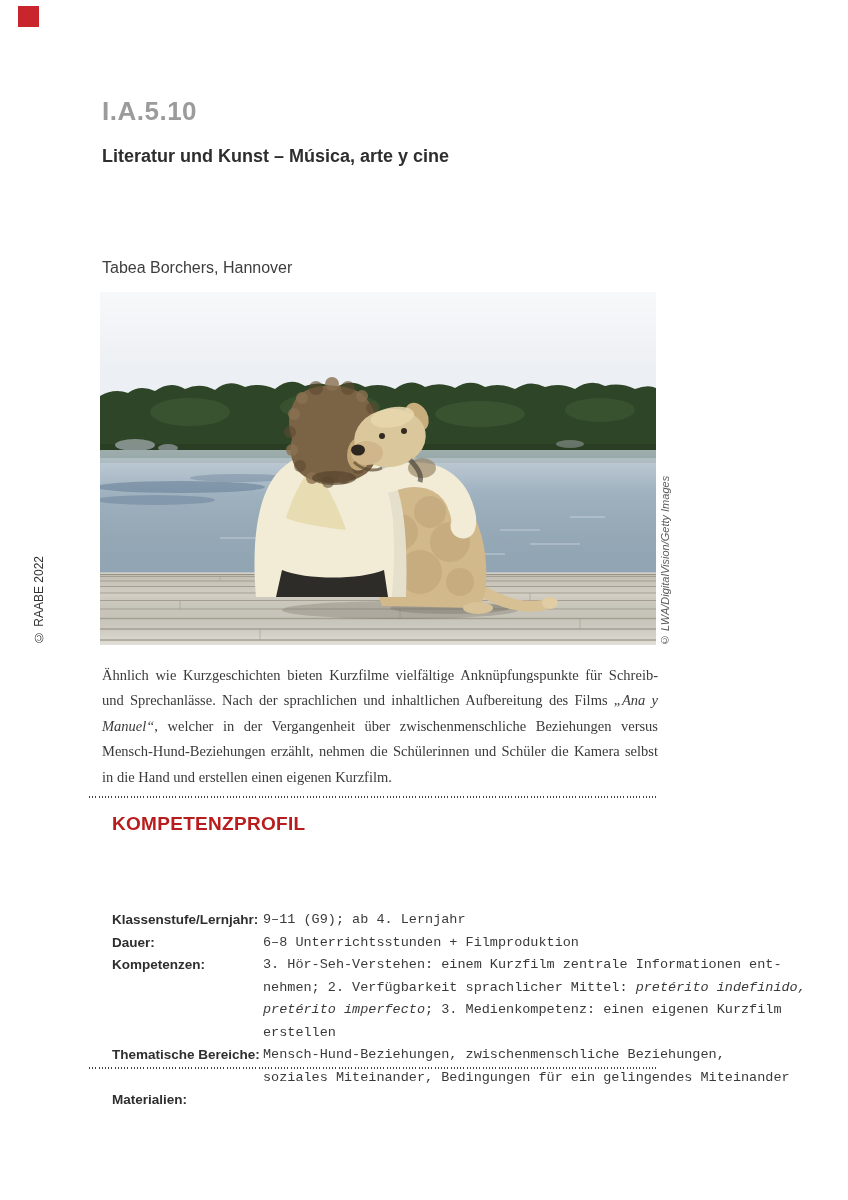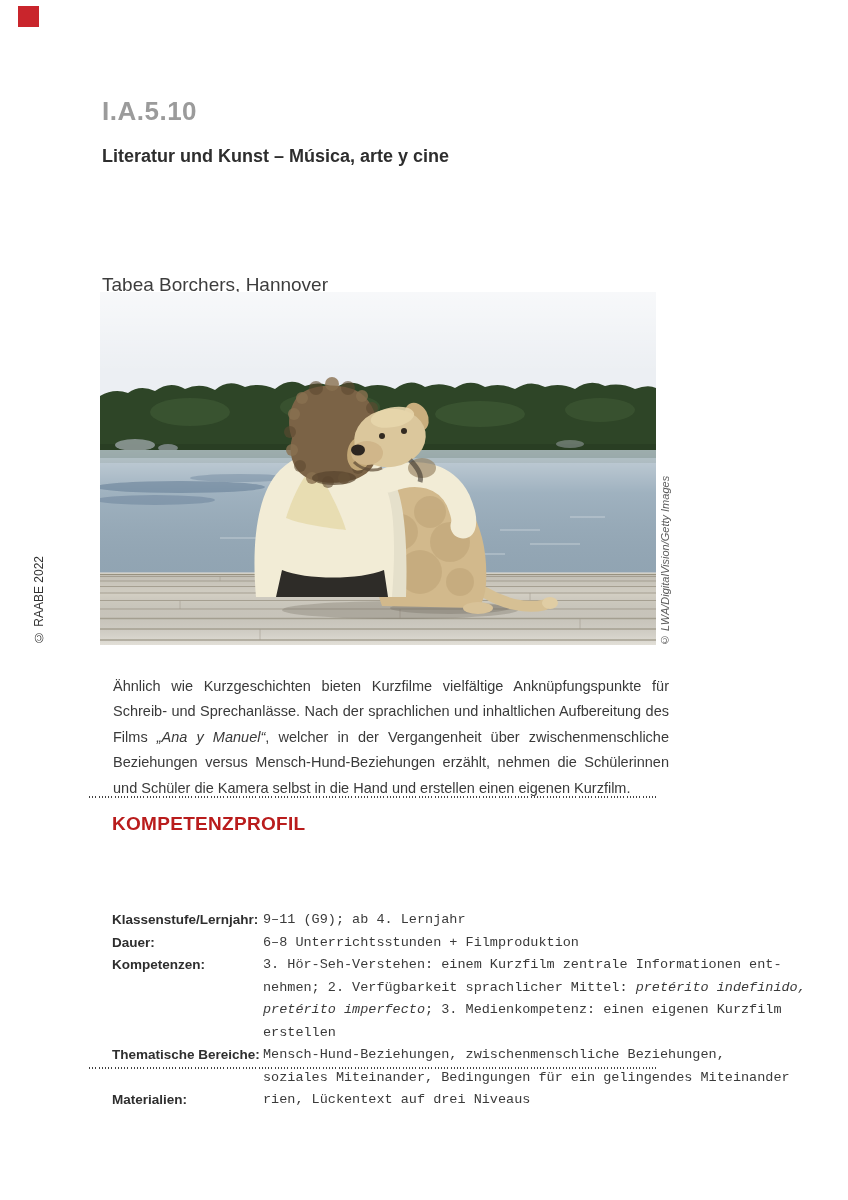--- a/index.html
+++ b/index.html
@@ -6,30 +6,30 @@
   .page{position:relative;width:848px;height:1200px;background:#ffffff;overflow:hidden;
         font-family:"Liberation Sans",sans-serif;}
 
   .brand-square{position:absolute;left:18px;top:6px;width:21px;height:21px;background:#c9252c;}
 
   .code{position:absolute;left:102px;top:96px;font-size:26px;font-weight:700;color:#9b9b9b;letter-spacing:.5px;}
   .series{position:absolute;left:102px;top:146px;font-size:18px;font-weight:700;color:#2e2e2e;}
   .title{position:absolute;left:102px;top:182px;margin:0;font-size:24px;font-weight:700;
          line-height:33px;color:#2a2a2a;white-space:nowrap;}
   .title-line{display:block;}
-  .author{position:absolute;left:102px;top:274px;font-size:19px;color:#3d3d3d;}
+  .author{position:absolute;left:102px;top:259px;font-size:16px;color:#3d3d3d;}
 
   .photo{position:absolute;left:100px;top:292px;width:556px;height:353px;margin:0;}
 
   .vert-credit{position:absolute;writing-mode:vertical-rl;transform:rotate(180deg);white-space:nowrap;}
   .vert-credit.left{left:32px;top:546px;height:98px;font-size:12px;color:#333333;}
   .vert-credit.right{left:659px;top:477px;height:169px;font-size:11px;font-style:italic;color:#5d5d5d;}
 
-  .intro{position:absolute;left:102px;top:663px;width:556px;margin:11px;font-size:14.5px;
-         line-height:25.4px;text-align:justify;color:#3a3a3a;}
+  .intro{position:absolute;left:102px;top:663px;width:556px;margin:0;font-size:14.5px;
+         line-height:25.4px;text-align:justify;color:#3a3a3a;font-family:Liberation Serif, serif;}
 
   .dotted-rule{position:absolute;left:89px;width:570px;height:2px;
     background:repeating-linear-gradient(to right,#414141 0,#414141 1px,transparent 1px,transparent 3.2px);}
   .rule-top{top:796px;}
   .rule-bottom{top:1067px;}
 
   .profile-heading{position:absolute;left:112px;top:813px;font-size:19px;font-weight:700;
                    color:#b91c1c;letter-spacing:.3px;}
   .profile-rows{position:absolute;left:112px;top:869px;width:660px;font-size:13.5px;color:#3a3a3a;margin-top:40px;}
   .profile-row{display:flex;align-items:flex-start;}
@@ -218,20 +218,19 @@
       <div class="profile-row">
         <div class="profile-label">Thematische Bereiche:</div>
         <div class="profile-value">
           <div class="value-line">Mensch-Hund-Beziehungen, zwischenmenschliche Beziehungen,</div>
           <div class="value-line">soziales Miteinander, Bedingungen für ein gelingendes Miteinander</div>
         </div>
       </div>
       <div class="profile-row">
         <div class="profile-label">Materialien:</div>
         <div class="profile-value">
-          <div class="value-line">rien, Lückentext auf drei Niveaus</div>
         </div>
       </div>
     </div>
 
   <div class="dotted-rule rule-bottom"></div>
 
 </div>
 
 </body></html>

